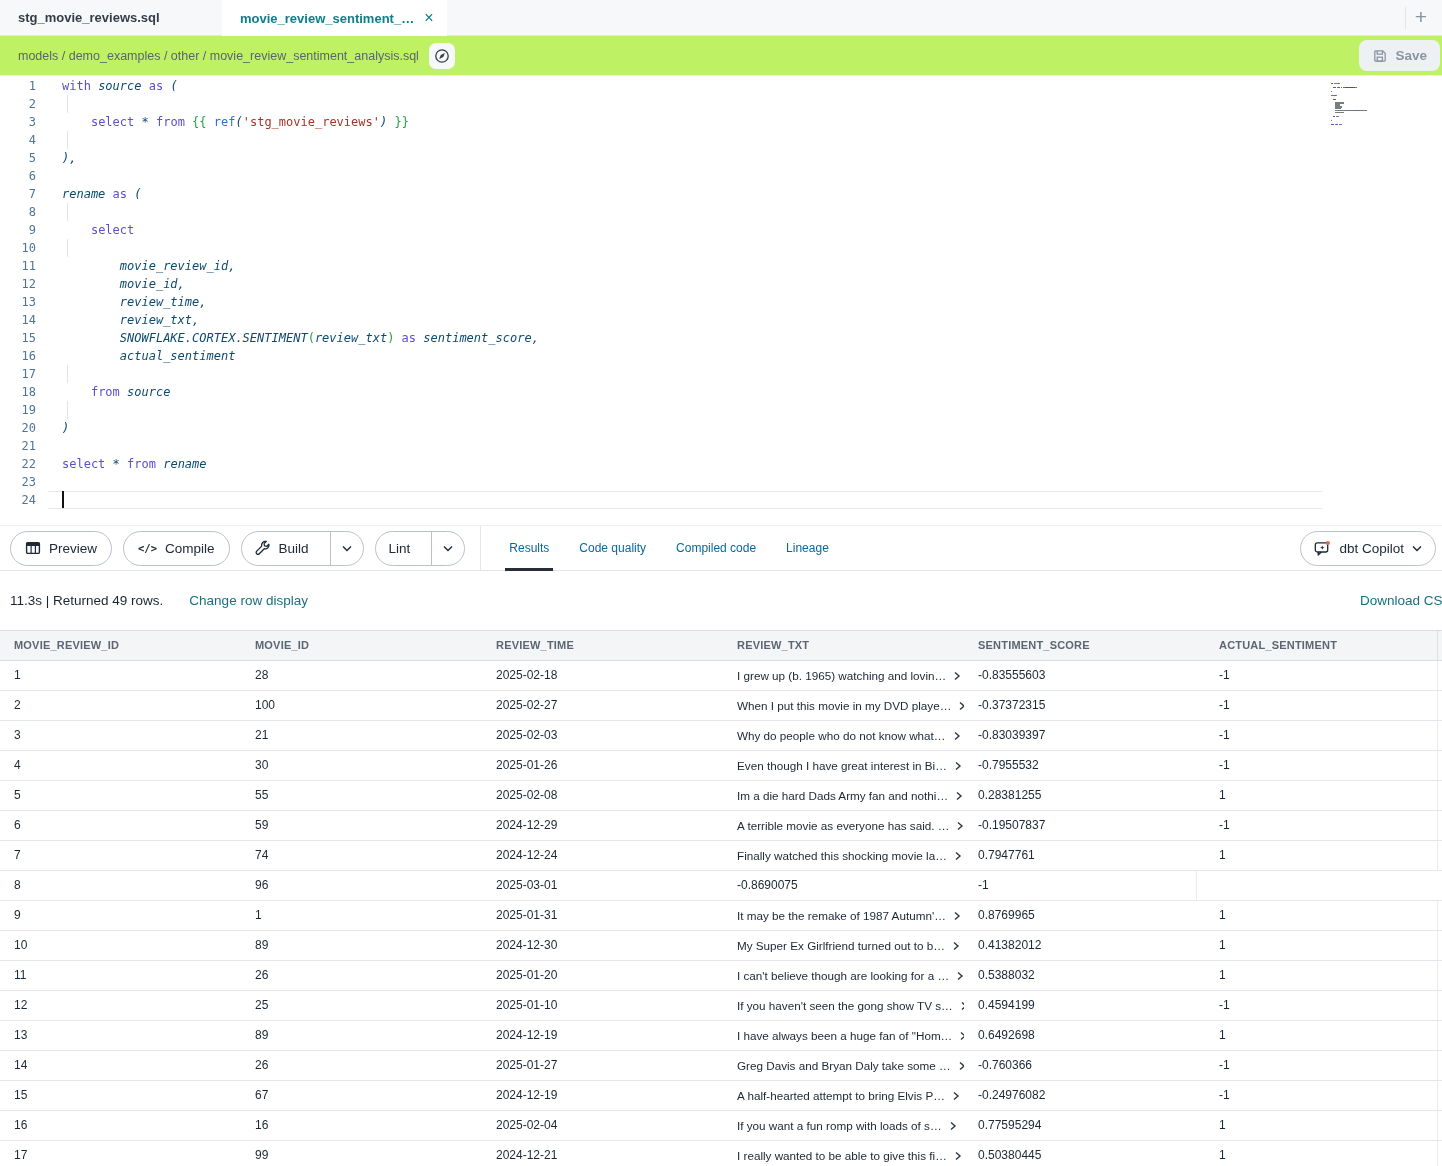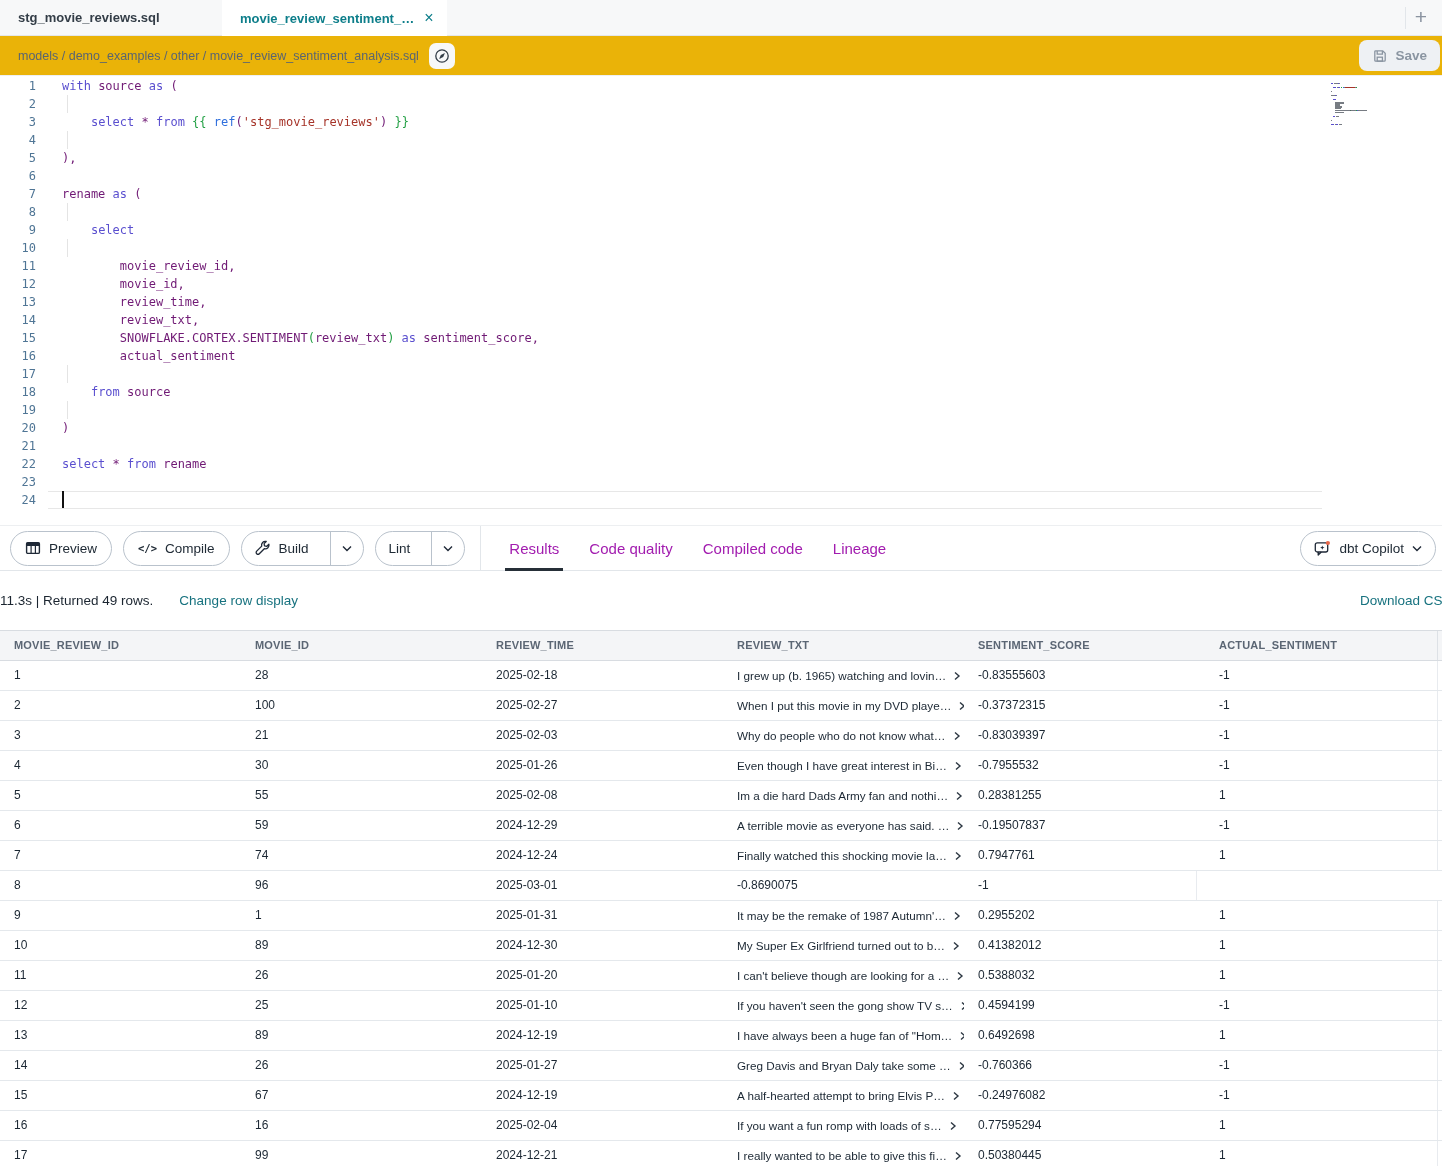--- a/index.html
+++ b/index.html
@@ -13,21 +13,21 @@
     font-weight:700; cursor:default; }
   .tab-inactive { width:222px; color:#333d47; }
   .tab-active { width:225px; background:#fff; height:36px; color:#0d7e8a;
     justify-content:space-between; }
   .tab-close { font-size:16px; font-weight:400; color:#0d7e8a; margin-left:10px; }
   .newtab-divider { position:absolute; right:36px; top:7px; width:1px; height:22px; background:#e2e6ea; }
   .newtab { position:absolute; right:8px; top:4px; width:26px; height:26px;
     font-size:21px; font-weight:300; color:#8a93a0; display:flex; align-items:center; justify-content:center; }
 
   
-  .crumbbar { height:40px; background:#eab308; border-bottom:1px solid #eef0f2;
+  .crumbbar { height:40px; background:#bef264; border-bottom:1px solid #eef0f2;
     display:flex; align-items:center; padding:0 6px 0 18px; position:relative; }
   .crumb { font-size:12.5px; color:#5a6570; }
   .compass-btn { margin-left:10px; width:26px; height:26px; border-radius:7px;
     background:#f7f8f9; display:flex; align-items:center; justify-content:center; }
   .save-btn { position:absolute; right:2px; top:4px; height:31px; padding:0 13px;
     border-radius:8px; background:#eef1f4; color:#8a95a1; font-size:13.5px; font-weight:700;
     display:flex; align-items:center; gap:7px; }
 
   
   .editor { position:relative; height:449px; background:#fff;
@@ -36,21 +36,21 @@
   .gln { height:18px; line-height:18px; text-align:right; color:#4f7595; }
   .codepane { position:absolute; left:62px; top:1px; }
   .cl { height:18px; line-height:18px; white-space:pre; color:#1c2430; position:relative; }
   .cl.guide::before { content:""; position:absolute; left:5px; top:0; height:18px;
     border-left:1px solid #e4e4e4; }
   .tk-kw { color:#5a4fcf; }
   .tk-str { color:#a63429; }
   .tk-jj { color:#22a044; }
   .tk-fn { color:#2f6fdd; }
   .tk-br { color:#22a044; }
-  .tk-pl { color:#701a75; }
+  .tk-pl { color:#0c4a6e;font-style:italic; }
   .active-line { position:absolute; left:48px; width:1274px; height:18px;
     border-top:1px solid #e7e7e7; border-bottom:1px solid #e7e7e7; }
   .cursor { position:absolute; left:62px; width:1.5px; height:17px; background:#111; }
   .minimap { position:absolute; left:1331px; top:7px; width:74px; }
   .mml { height:1.3px; margin-bottom:0.65px; font-size:0; white-space:nowrap; }
   .mms { display:inline-block; height:1.3px; vertical-align:top; }
   .mm-pl { background:#555b64; opacity:.8; }
   .mm-kw { background:#5a4fcf; }
   .mm-str { background:#a63429; }
   .mm-jj { background:#22a044; }
@@ -62,31 +62,31 @@
     display:flex; align-items:center; padding-left:10px; position:relative; }
   .btn { border:1px solid #b9c2cc; border-radius:18px; height:35px; background:#fff;
     display:inline-flex; align-items:center; padding:0 14px; gap:8px;
     font-size:13.5px; color:#202b36; margin-right:11px; }
   .btn-split { padding:0; }
   .btn-split .seg { display:flex; align-items:center; gap:8px; padding:0 13px; height:100%; }
   .btn-split .seg-arrow { border-left:1px solid #b9c2cc; padding:0 11px; }
   .code-glyph { font-family:"DejaVu Sans Mono", monospace; font-size:10.5px; font-weight:700; }
   .tab-divider { width:1px; height:45px; background:#e2e6ea; margin-left:4px; }
   .rtabs { display:flex; height:46px; align-items:stretch; }
-  .rtab { margin-left:30px; font-size:15px; color:#a21caf; display:flex;
+  .rtab { margin-left:30px; font-size:12px; color:#0369a1; display:flex;
     align-items:center; position:relative; }
   .rtab:first-child { margin-left:28px; }
   .rtab.active::after { content:""; position:absolute; left:-4px; right:-4px; bottom:0;
     height:3px; background:#262f38; }
   .copilot-btn { position:absolute; right:6px; top:5px; height:35px; border:1px solid #b9c2cc;
     border-radius:18px; background:#fff; display:flex; align-items:center; gap:8px;
     padding:0 13px; font-size:13.5px; color:#202b36; }
 
   
-  .statusbar { height:59px; display:flex; align-items:center; 
+  .statusbar { height:59px; display:flex; align-items:center; padding-left:10px;
     position:relative; overflow:hidden; }
   .status-text { font-size:13.5px; color:#1b2530; }
   .link { font-size:13.5px; color:#17727f;text-align:center; }
   .change-link { margin-left:26px; }
   .download-link { position:absolute; left:1360px; white-space:nowrap; }
 
   
   .grid { border-top:1px solid #d8dce1; }
   .ghead { display:flex; height:30px; background:#f4f5f7; border-bottom:1px solid #d8dce1; }
   .hcell { width:241px; flex:0 0 auto; padding-left:14px; line-height:29px;
@@ -403,21 +403,21 @@
       <div class="row">
         <div class="cell c0">9</div>
         <div class="cell c1">1</div>
         <div class="cell c2">2025-01-31</div>
         <div class="cell c3">
           <span class="txt">It may be the remake of 1987 Autumn'…</span>
           <svg class="chev" width="10" height="10" viewBox="0 0 10 10">
             <polyline points="3,1.5 7,5 3,8.5" fill="none" stroke="#2d3843" stroke-width="1.4"></polyline>
           </svg>
         </div>
-        <div class="cell c4">0.2955202</div>
+        <div class="cell c4">0.8769965</div>
         <div class="cell c5">1</div>
       </div>
       <div class="row">
         <div class="cell c0">10</div>
         <div class="cell c1">89</div>
         <div class="cell c2">2024-12-30</div>
         <div class="cell c3">
           <span class="txt">My Super Ex Girlfriend turned out to b…</span>
           <svg class="chev" width="10" height="10" viewBox="0 0 10 10">
             <polyline points="3,1.5 7,5 3,8.5" fill="none" stroke="#2d3843" stroke-width="1.4"></polyline>

